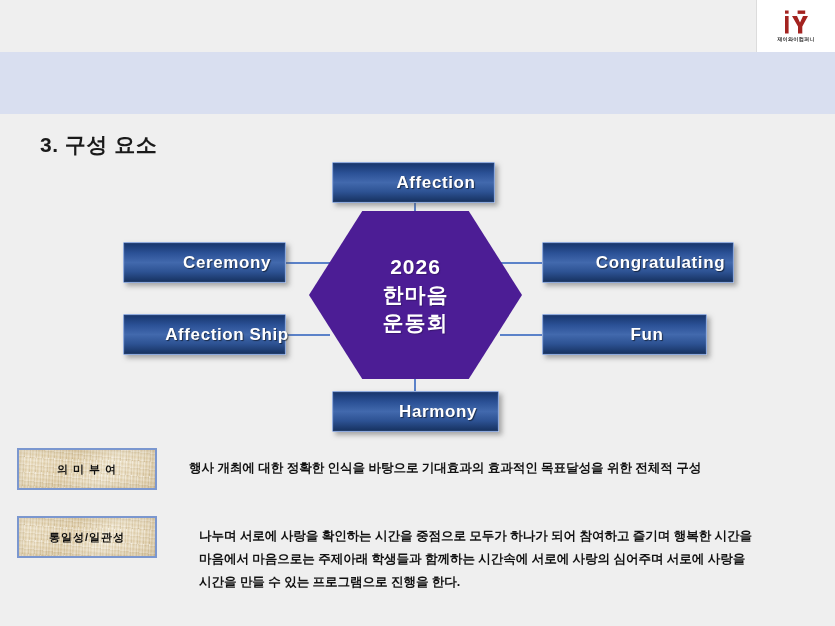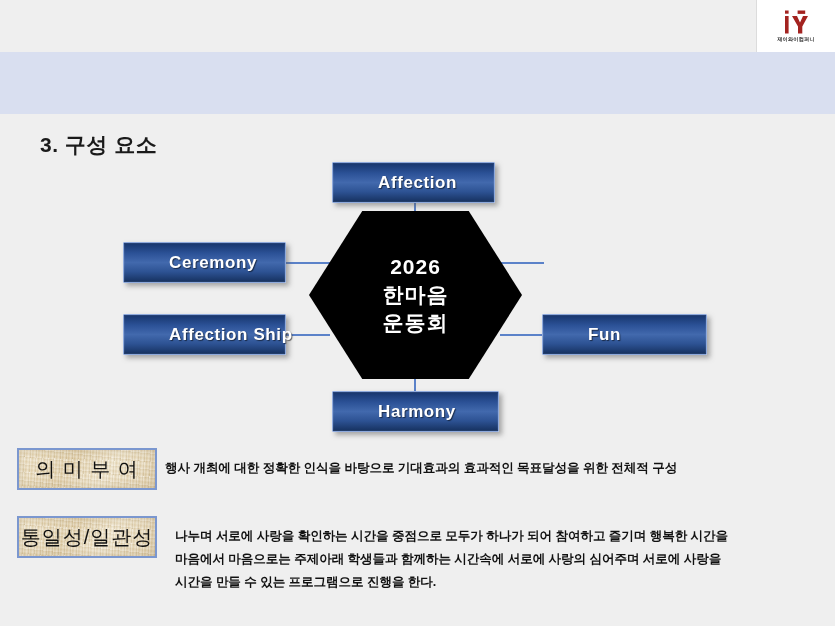--- a/index.html
+++ b/index.html
@@ -84,21 +84,21 @@
 
   
   .hex-wrap {
     position: absolute;
     left: 309px; top: 61px;
     width: 213px; height: 168px;
   }
   .hex {
     position: absolute;
     inset: 0;
-    background: #000000;
+    background: #4c1d95;
     clip-path: polygon(25% 0%, 75% 0%, 100% 50%, 75% 100%, 25% 100%, 0% 50%);
     filter: drop-shadow(5px 5px 5px rgba(80,80,80,0.45));
     display: flex;
     flex-direction: column;
     align-items: center;
     justify-content: center;
     text-align: center;
   }
   .hex-line {
     color: #ffffff;
@@ -119,20 +119,21 @@
       linear-gradient(to bottom,
         #17356c 0%,
         #2b5196 26%,
         #4269ad 50%,
         #2d5293 74%,
         #16315f 100%);
     box-shadow: 3px 3px 5px rgba(90,90,90,0.5),
                 inset 0 0 0 1px rgba(255,255,255,0.06);
     display: flex;
     align-items: center;
+    justify-content: center;
     border-radius: 1px;
     padding-left: 45px;
   }
   .node-label {
     color: #ffffff;
     font-size: 17px;
     font-weight: bold;
     letter-spacing: 0.6px;
     text-shadow: 1px 1px 1px rgba(0,0,0,0.55);
     white-space: nowrap;
@@ -180,28 +181,28 @@
         rgba(176,150,103,0.22) 6px),
       repeating-linear-gradient(6deg,
         rgba(255,255,255,0.35) 0px,
         rgba(190,165,118,0.16) 3px,
         rgba(255,255,255,0.22) 5px,
         rgba(168,142,96,0.18) 8px),
       linear-gradient(125deg, #efe3c6 0%, #ddcaa2 38%, #efe4c9 62%, #d8c49b 100%);
     box-shadow: inset 0 0 10px rgba(150,124,82,0.28);
   }
   .tag-label {
-    font-size: 20px;
-    font-weight: normal;
+    font-size: 11px;
+    font-weight: bold;
     color: #101010;
     letter-spacing: 1px;
     white-space: nowrap;
   }
   .desc {
-    margin-left: 8px;
+    margin-left: 32px;
     padding-top: 9px;
     font-size: 12.6px;
     font-weight: bold;
     color: #111111;
     line-height: 1.82;
     max-width: 640px;
     letter-spacing: -0.1px;
   }
   .desc .line { display: block; white-space: nowrap; }
 </style>
@@ -242,20 +243,23 @@
       <div class="hex-line">운동회</div>
     </div>
   </div>
 
   <div class="node node-affection">
     <span class="node-label">Affection</span>
   </div>
   <div class="node node-ceremony">
     <span class="node-label">Ceremony</span>
   </div>
+  <div class="node node-congratulating">
+    <span class="node-label">Congratulating</span>
+  </div>
   <div class="node node-manpower">
     <span class="node-label">Affection Ship</span>
   </div>
   <div class="node node-fun">
     <span class="node-label">Fun</span>
   </div>
   <div class="node node-harmony">
     <span class="node-label">Harmony</span>
   </div>
 </div>

